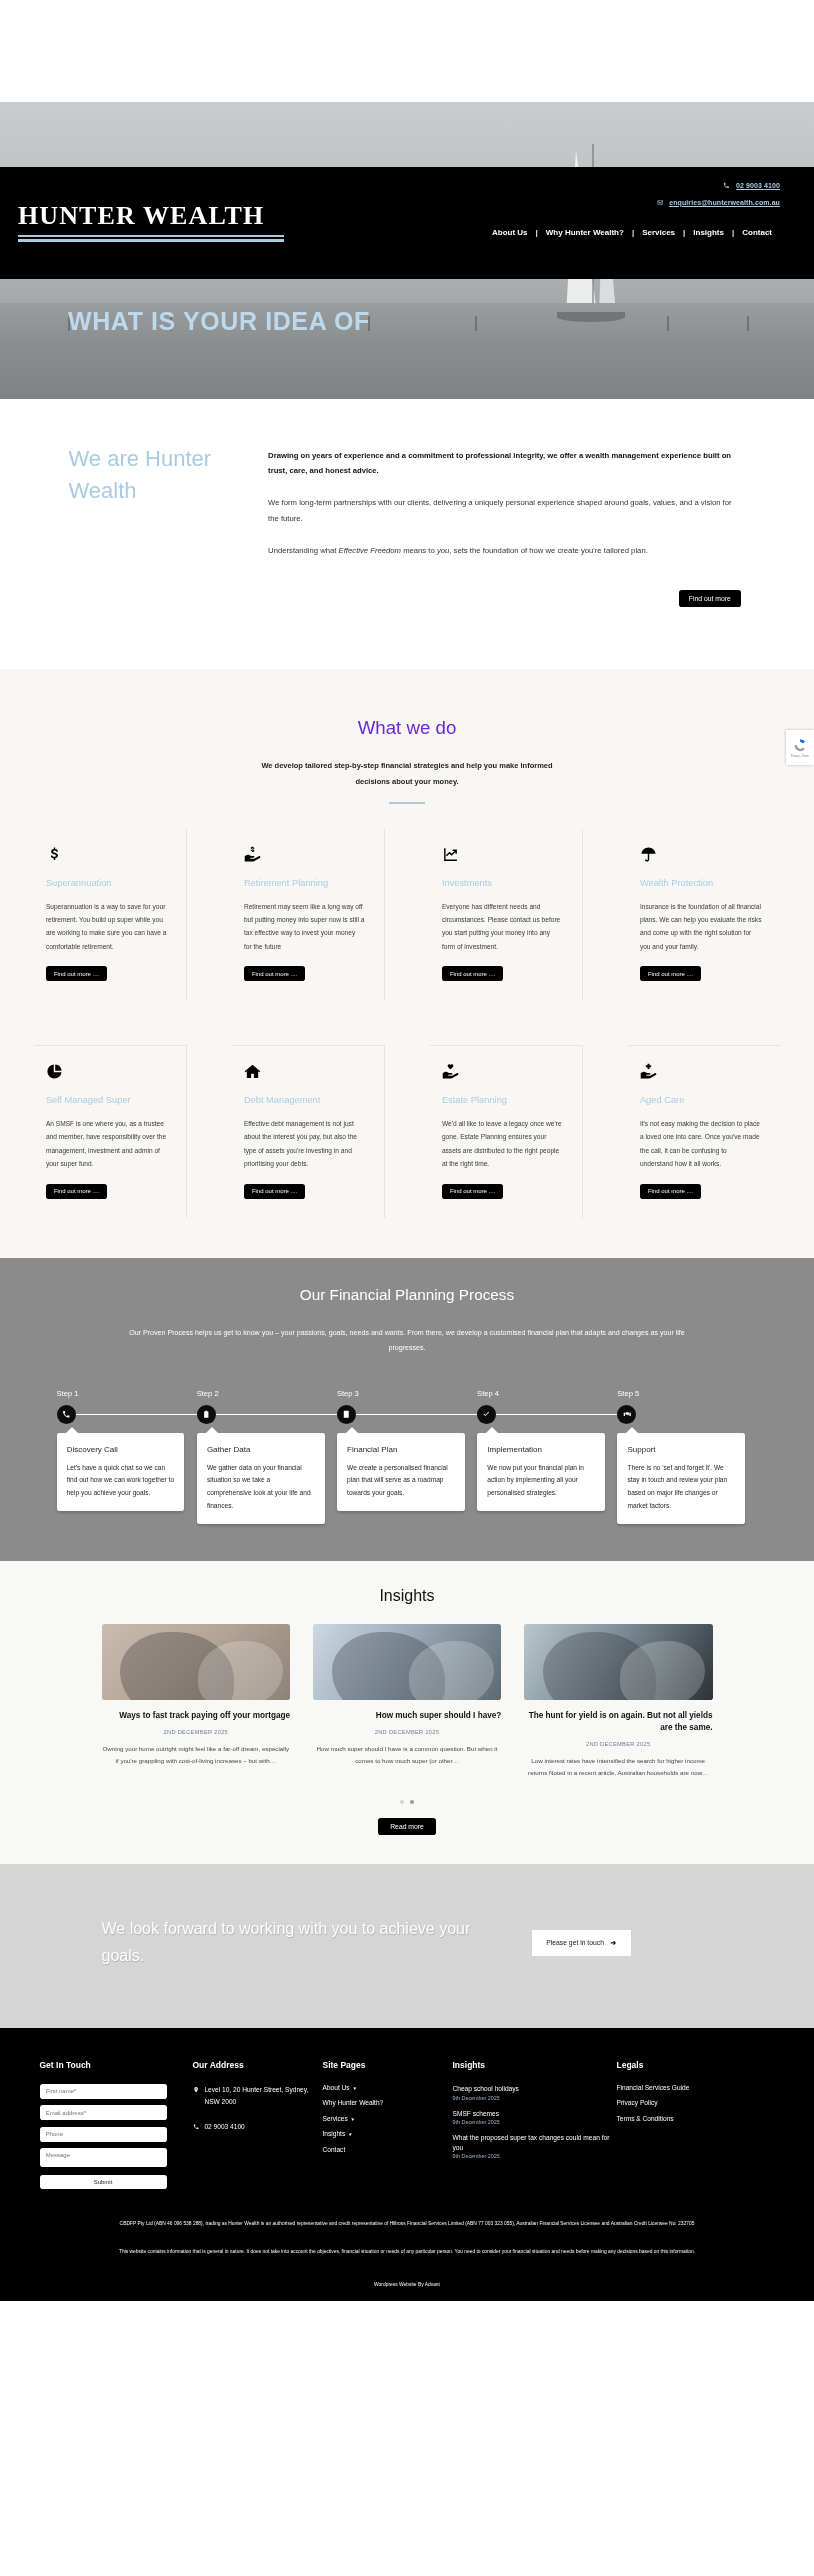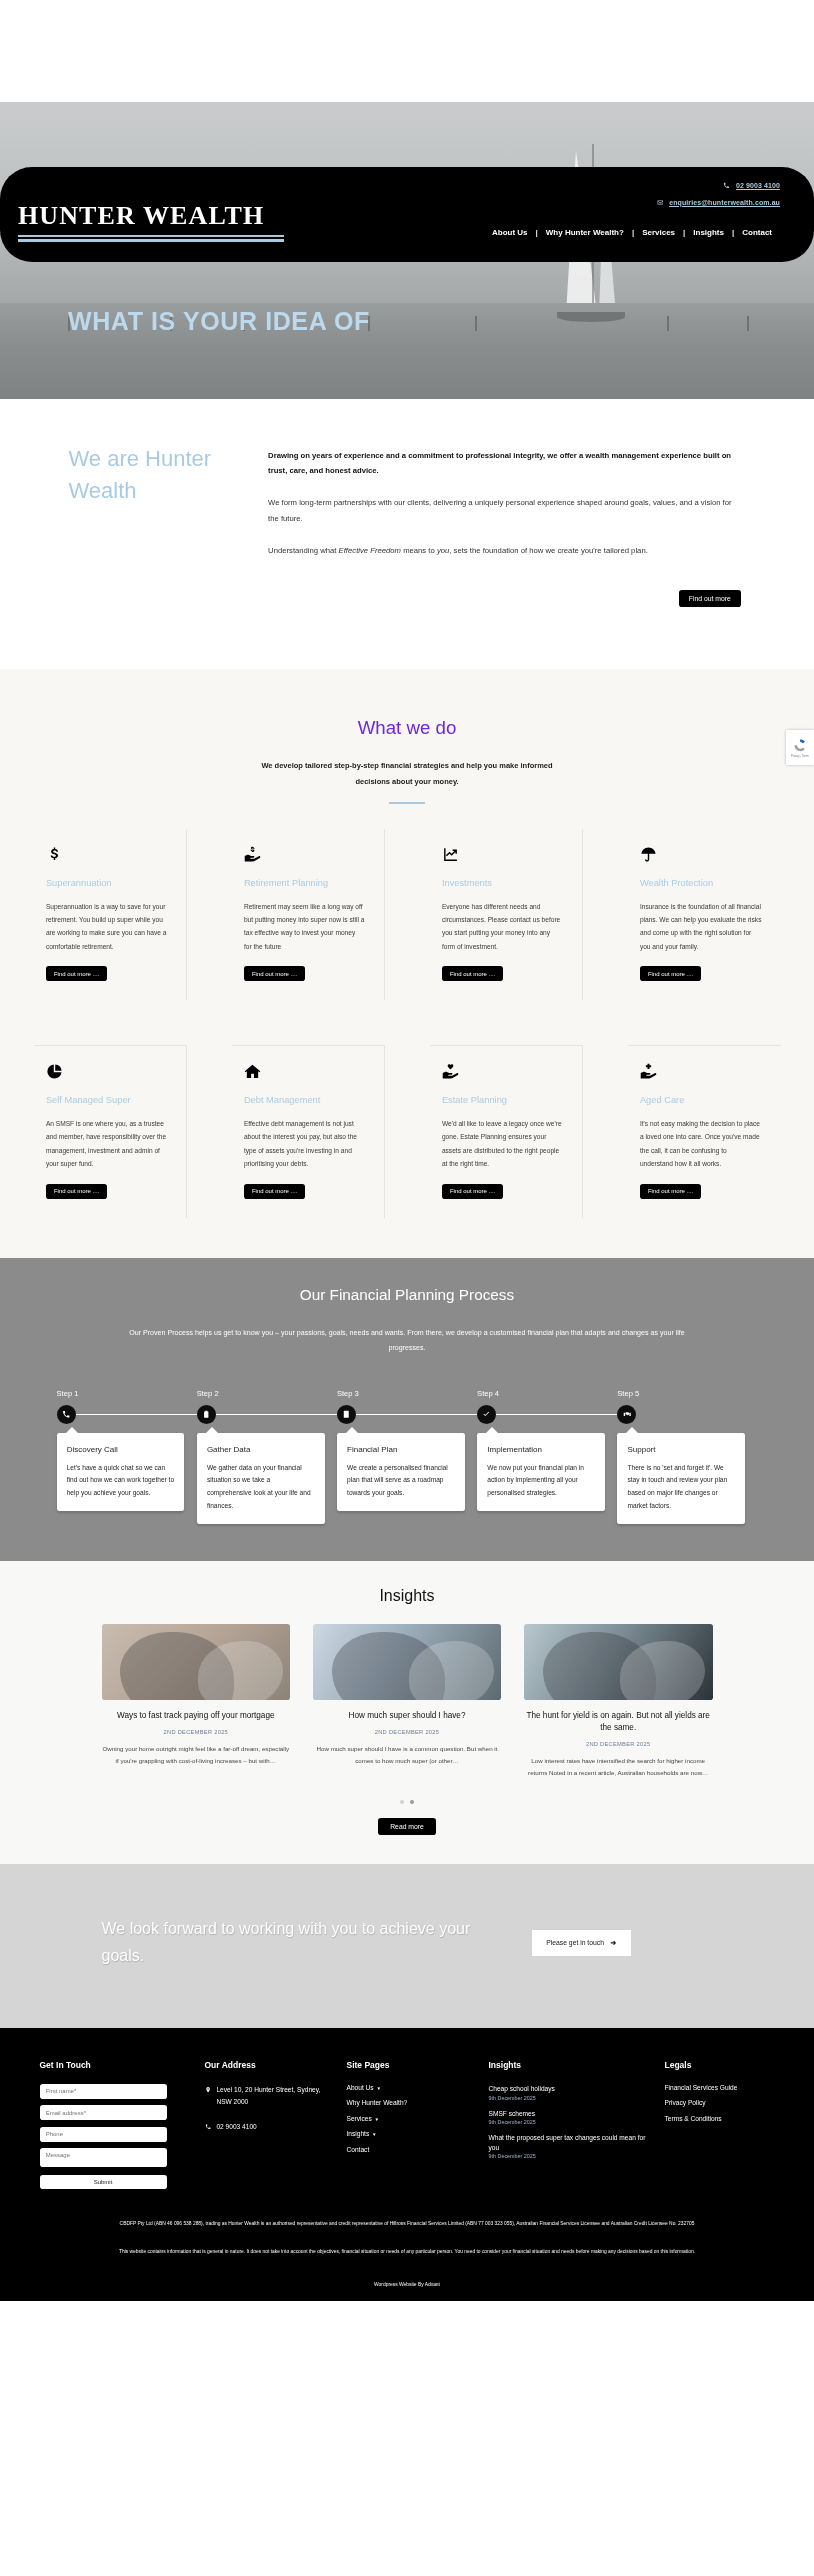--- a/index.html
+++ b/index.html
@@ -64,24 +64,23 @@
     color: #bcd9ee;
     line-height: 1.25;
     text-transform: uppercase;
     z-index: 1;
   }
 
   
   .topbar {
     position: absolute;
     left: 0; top: 167px;
-    width: 814px; height: 95px;
+    width: 814px; height: 112px;
     background: #000000;
     z-index: 9;
-    border-radius: 32px;
   }
   .logo-wrap { position: absolute; left: 18px; top: 36px; width: 266px; }
   .logo-text {
     font-family: "Liberation Serif", serif;
     font-weight: bold;
     font-size: 26px;
     letter-spacing: 1.1px;
     color: #ffffff;
     line-height: 1;
   }
@@ -201,21 +200,21 @@
   .pt2 { background: linear-gradient(120deg,#cdd8e2 0%,#9fb0bd 40%,#5d6a70 100%); }
   .pt3 { background: linear-gradient(120deg,#b9c8cf 0%,#7b8b93 45%,#2c3338 100%); }
   .post-thumb .blob1 {
     position: absolute; width: 60%; height: 120%; left: 10%; top: 10%;
     background: rgba(40,40,45,.30); border-radius: 45% 55% 40% 60%;
   }
   .post-thumb .blob2 {
     position: absolute; width: 45%; height: 90%; right: 4%; top: 22%;
     background: rgba(255,255,255,.22); border-radius: 55% 45% 60% 40%;
   }
-  .post-title { font-size: 8.2px; font-weight: normal; line-height: 1.45; margin: 10.2px 0 6.8px; color: #111111; }
+  .post-title { font-size: 8.2px; font-weight: bold; line-height: 1.45; margin: 10.2px 0 6.8px; color: #111111; text-align: right; }
   .post-date { font-size: 5.7px; color: #6e7e96; letter-spacing: 0.3px; margin-bottom: 8px; }
   .post-excerpt { font-size: 6.2px; line-height: 1.95; color: #454545; }
   .dots { display: flex; gap: 5.7px; justify-content: center; margin: 20.4px 0 14.7px; }
   .dot { width: 4px; height: 4px; border-radius: 50%; background: #d2d2d2; }
   .dot.active { background: #9a9a9a; }
   .insights-cta { text-align: center; }
   .insights-cta .btn-black { padding: 5.1px 12.4px; font-size: 6.8px; }
 
   
   .cta {
@@ -231,21 +230,21 @@
     font-size: 6.8px; padding: 9px 14.7px; cursor: pointer;
     font-family: "Liberation Sans", sans-serif; white-space: nowrap;
   }
   .btn-white .arr { margin-left: 4.5px; font-weight: bold; }
 
   
   footer { background: #000000; color: #ffffff; padding: 32px 0 0; }
   .foot-grid {
     width: 735px; margin: 0 auto;
     display: grid; grid-template-columns: 153px 130px 130px 164px 141px;
-    gap: 12px;
+    gap: 0;
   }
   .foot-h { font-size: 8.5px; font-weight: bold; margin-bottom: 13.6px; }
   .foot-input {
     display: block; width: 127px; height: 14.7px;
     background: #ffffff; border: none; border-radius: 2.8px;
     margin-bottom: 6.8px; padding: 0 6.2px;
     font-size: 6px; color: #333333;
     font-family: "Liberation Sans", sans-serif;
   }
   textarea.foot-input { height: 19px; padding-top: 4px; resize: none; }

